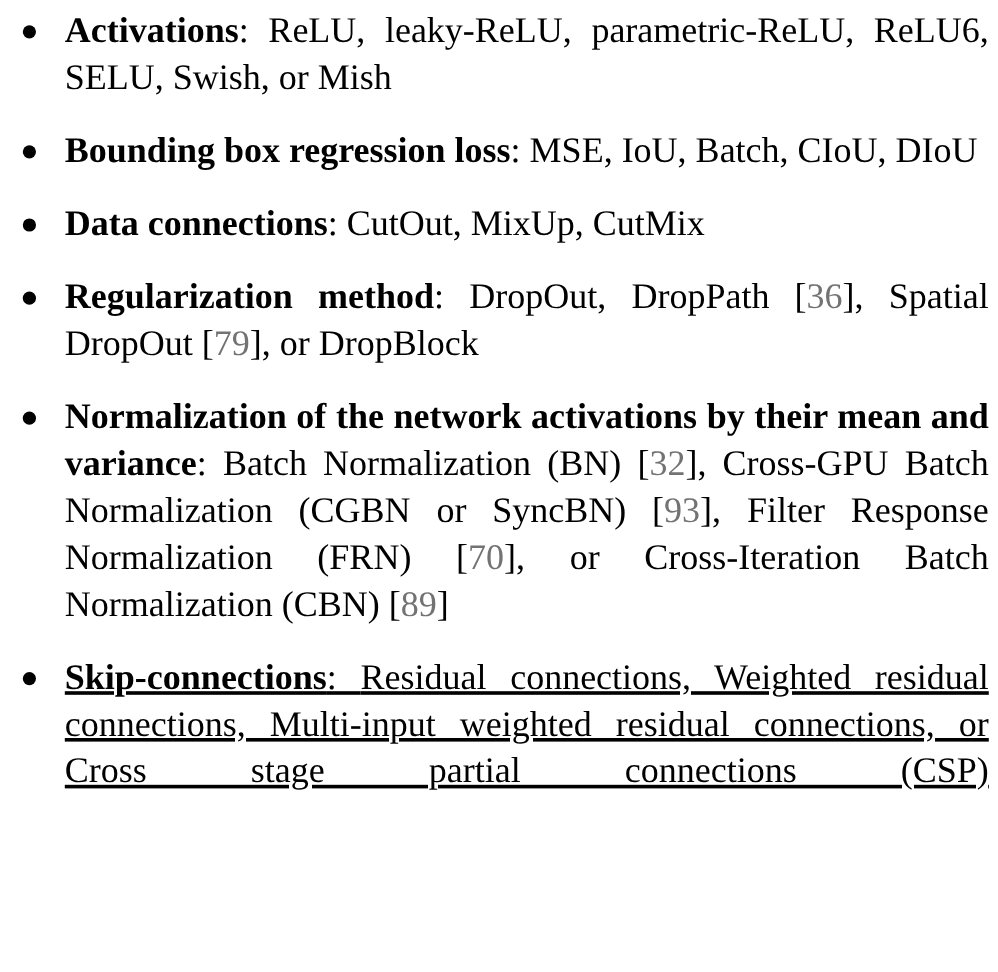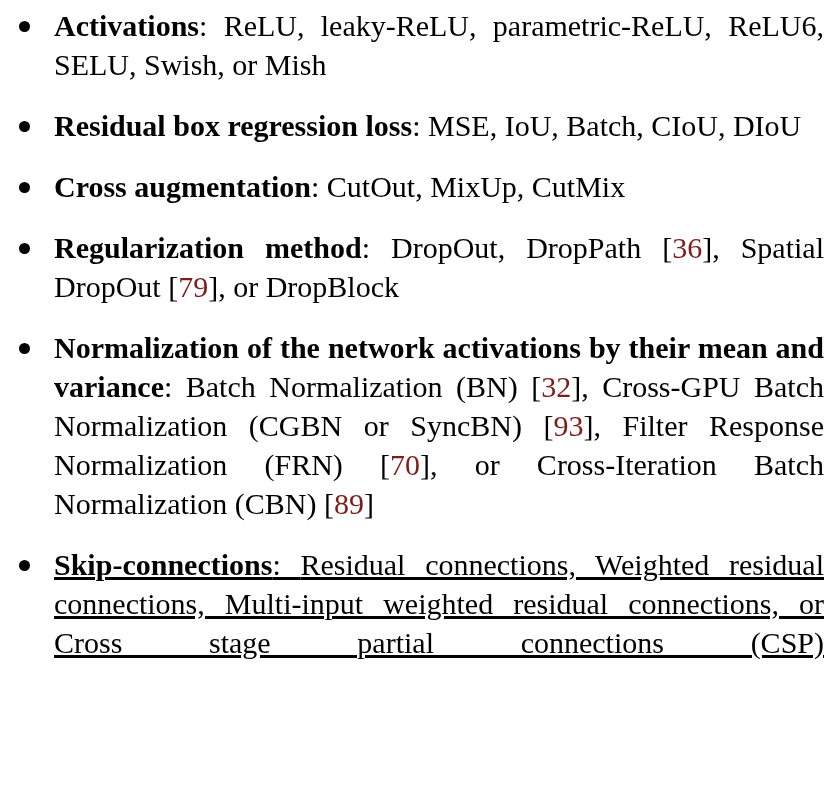--- a/index.html
+++ b/index.html
@@ -51,21 +51,21 @@
   .item-body {
     display: block;
   }
   .lead {
     font-weight: bold;
   }
   .cite-bracket {
     color: #000000;
   }
   .cite-num {
-    color: #7f1d1d;
+    color: #737373;
   }
   .rest {
     font-weight: normal;
   }
   
   .justify-all {
     text-align-last: justify;
   }
 </style>
 </head>
@@ -74,26 +74,26 @@
 <div class="page">
   <ul class="bullet-list">
 
     <li class="bullet-item">
       <span class="bullet-marker"></span>
       <span class="item-body"><span class="lead">Activations</span><span class="rest">: </span><span class="rest">ReLU, leaky-ReLU, parametric-ReLU, ReLU6, SELU, Swish, or Mish</span></span>
     </li>
 
     <li class="bullet-item">
       <span class="bullet-marker"></span>
-      <span class="item-body"><span class="lead">Residual box regression loss</span><span class="rest">: </span><span class="rest">MSE, IoU, Batch, CIoU, DIoU</span></span>
+      <span class="item-body"><span class="lead">Bounding box regression loss</span><span class="rest">: </span><span class="rest">MSE, IoU, Batch, CIoU, DIoU</span></span>
     </li>
 
     <li class="bullet-item">
       <span class="bullet-marker"></span>
-      <span class="item-body"><span class="lead">Cross augmentation</span><span class="rest">: </span><span class="rest">CutOut, MixUp, CutMix</span></span>
+      <span class="item-body"><span class="lead">Data connections</span><span class="rest">: </span><span class="rest">CutOut, MixUp, CutMix</span></span>
     </li>
 
     <li class="bullet-item">
       <span class="bullet-marker"></span>
       <span class="item-body"><span class="lead">Regularization method</span><span class="rest">: </span><span class="rest">DropOut, DropPath </span><span class="cite-bracket">[</span><span class="cite-num">36</span><span class="cite-bracket">], </span><span class="rest">Spatial DropOut </span><span class="cite-bracket">[</span><span class="cite-num">79</span><span class="cite-bracket">], </span><span class="rest">or DropBlock</span></span>
     </li>
 
     <li class="bullet-item">
       <span class="bullet-marker"></span>
       <span class="item-body"><span class="lead">Normalization of the network activations by their mean and variance</span><span class="rest">: </span><span class="rest">Batch Normalization (BN) </span><span class="cite-bracket">[</span><span class="cite-num">32</span><span class="cite-bracket">], </span><span class="rest">Cross-GPU Batch Normalization (CGBN or SyncBN) </span><span class="cite-bracket">[</span><span class="cite-num">93</span><span class="cite-bracket">], </span><span class="rest">Filter Response Normalization (FRN) </span><span class="cite-bracket">[</span><span class="cite-num">70</span><span class="cite-bracket">], </span><span class="rest">or Cross-Iteration Batch Normalization (CBN) </span><span class="cite-bracket">[</span><span class="cite-num">89</span><span class="cite-bracket">]</span></span>

